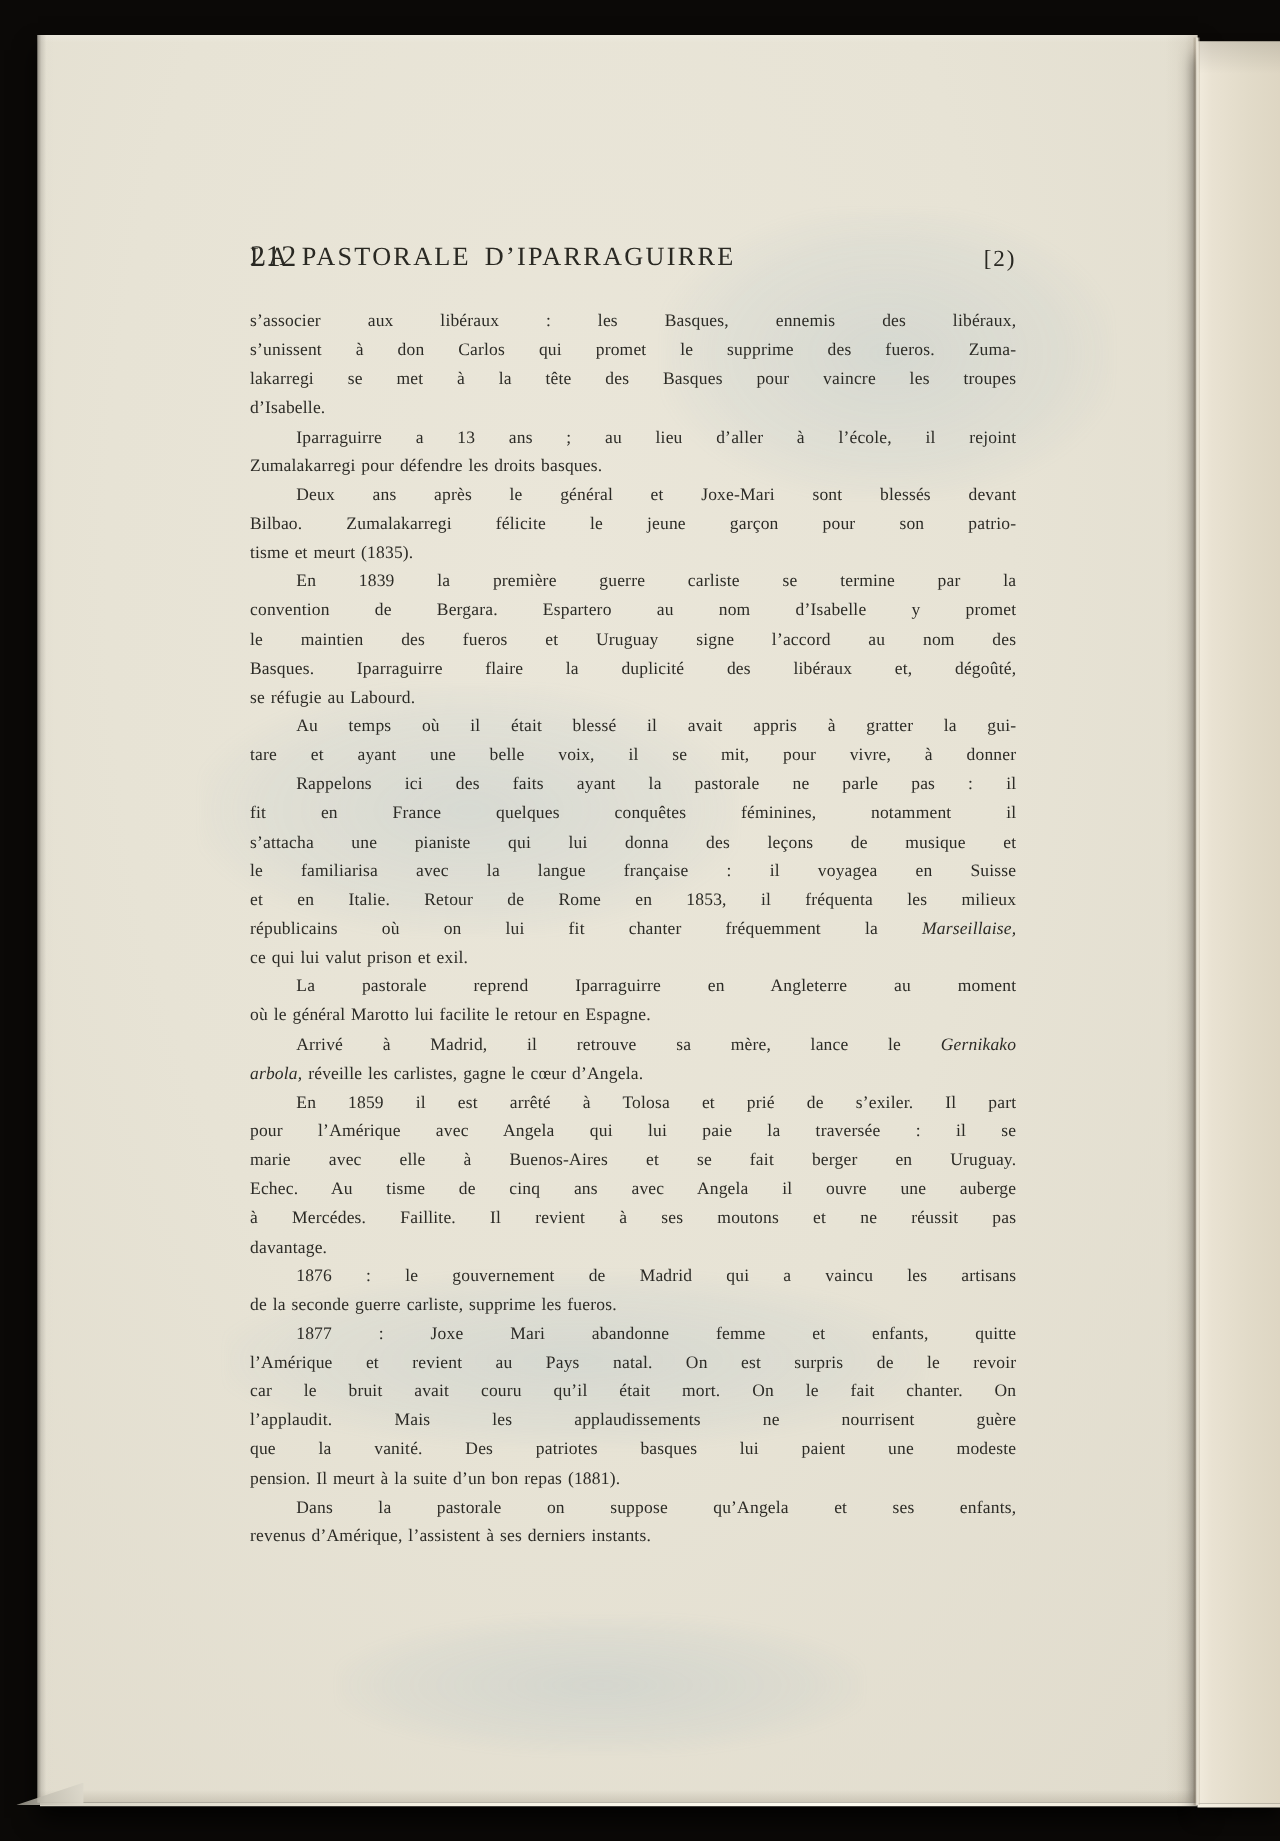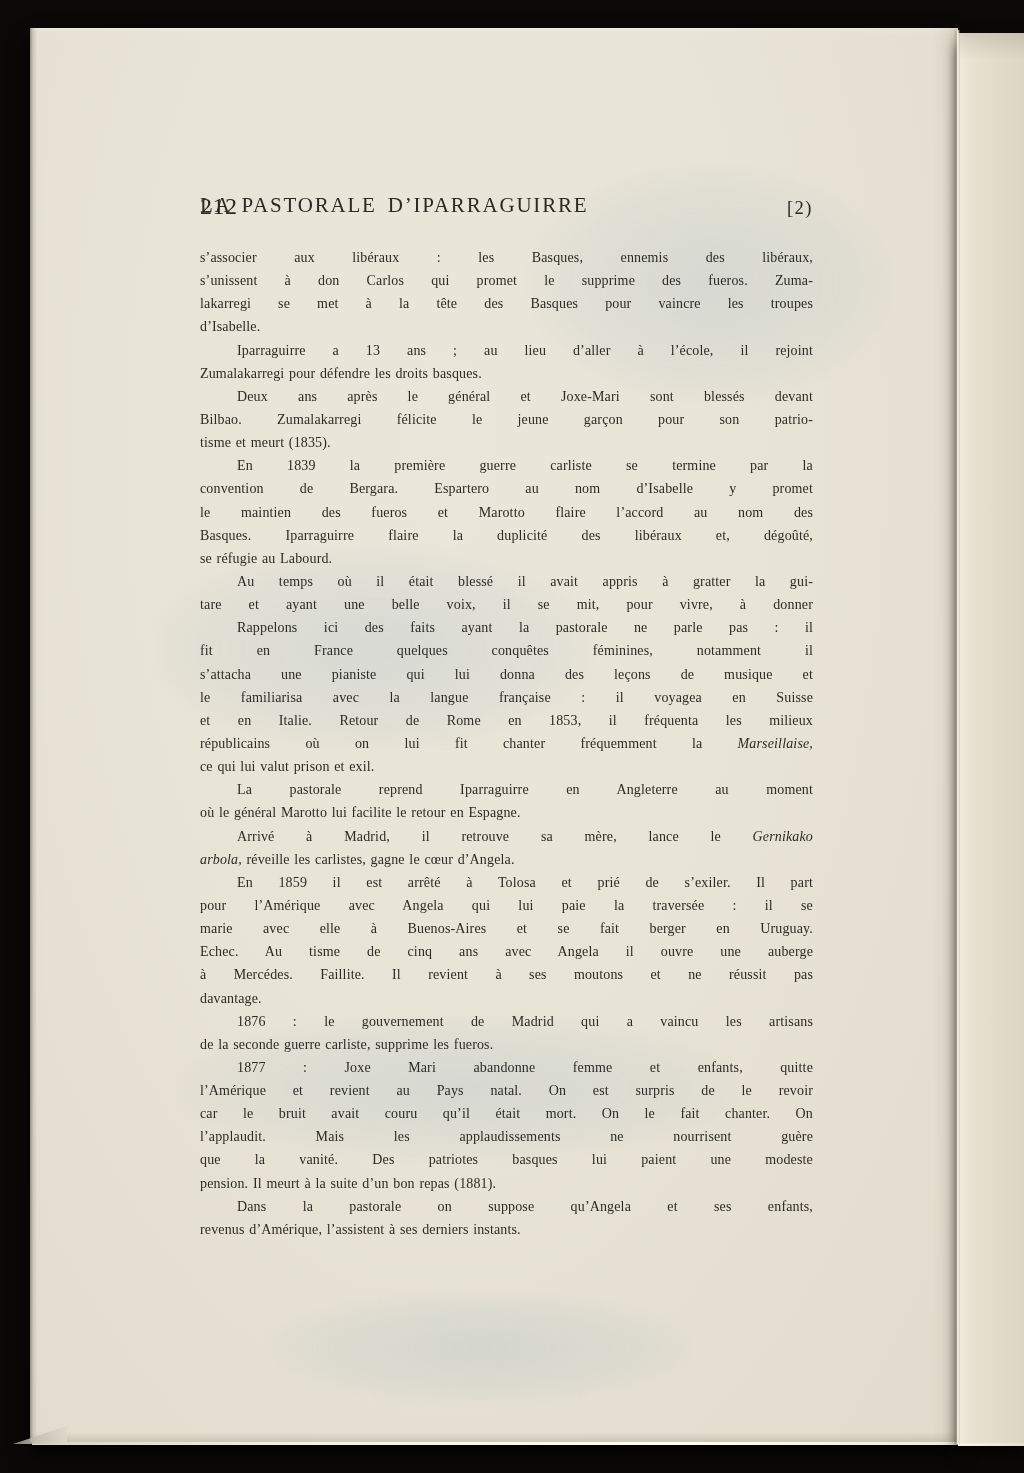--- a/index.html
+++ b/index.html
@@ -121,21 +121,21 @@
           <div class="line last"><span>Zumalakarregi pour défendre les droits basques.</span></div>
         </div>
         <div class="para indent">
           <div class="line first"><span>Deux ans après le général et Joxe-Mari sont blessés devant</span></div>
           <div class="line"><span>Bilbao. Zumalakarregi félicite le jeune garçon pour son patrio-</span></div>
           <div class="line last"><span>tisme et meurt (1835).</span></div>
         </div>
         <div class="para indent">
           <div class="line first"><span>En 1839 la première guerre carliste se termine par la</span></div>
           <div class="line"><span>convention de Bergara. Espartero au nom d’Isabelle y promet</span></div>
-          <div class="line"><span>le maintien des fueros et Marotto flaire l’accord au nom des</span></div>
+          <div class="line"><span>le maintien des fueros et Uruguay signe l’accord au nom des</span></div>
           <div class="line"><span>Basques. Iparraguirre flaire la duplicité des libéraux et, dégoûté,</span></div>
           <div class="line last"><span>se réfugie au Labourd.</span></div>
         </div>
         <div class="para indent">
           <div class="line first"><span>Au temps où il était blessé il avait appris à gratter la gui-</span></div>
           <div class="line"><span>tare et ayant une belle voix, il se mit, pour vivre, à donner</span></div>
         </div>
         <div class="para indent">
           <div class="line first"><span>Rappelons ici des faits ayant la pastorale ne parle pas : il</span></div>
           <div class="line"><span>fit en France quelques conquêtes féminines, notamment il</span></div>

